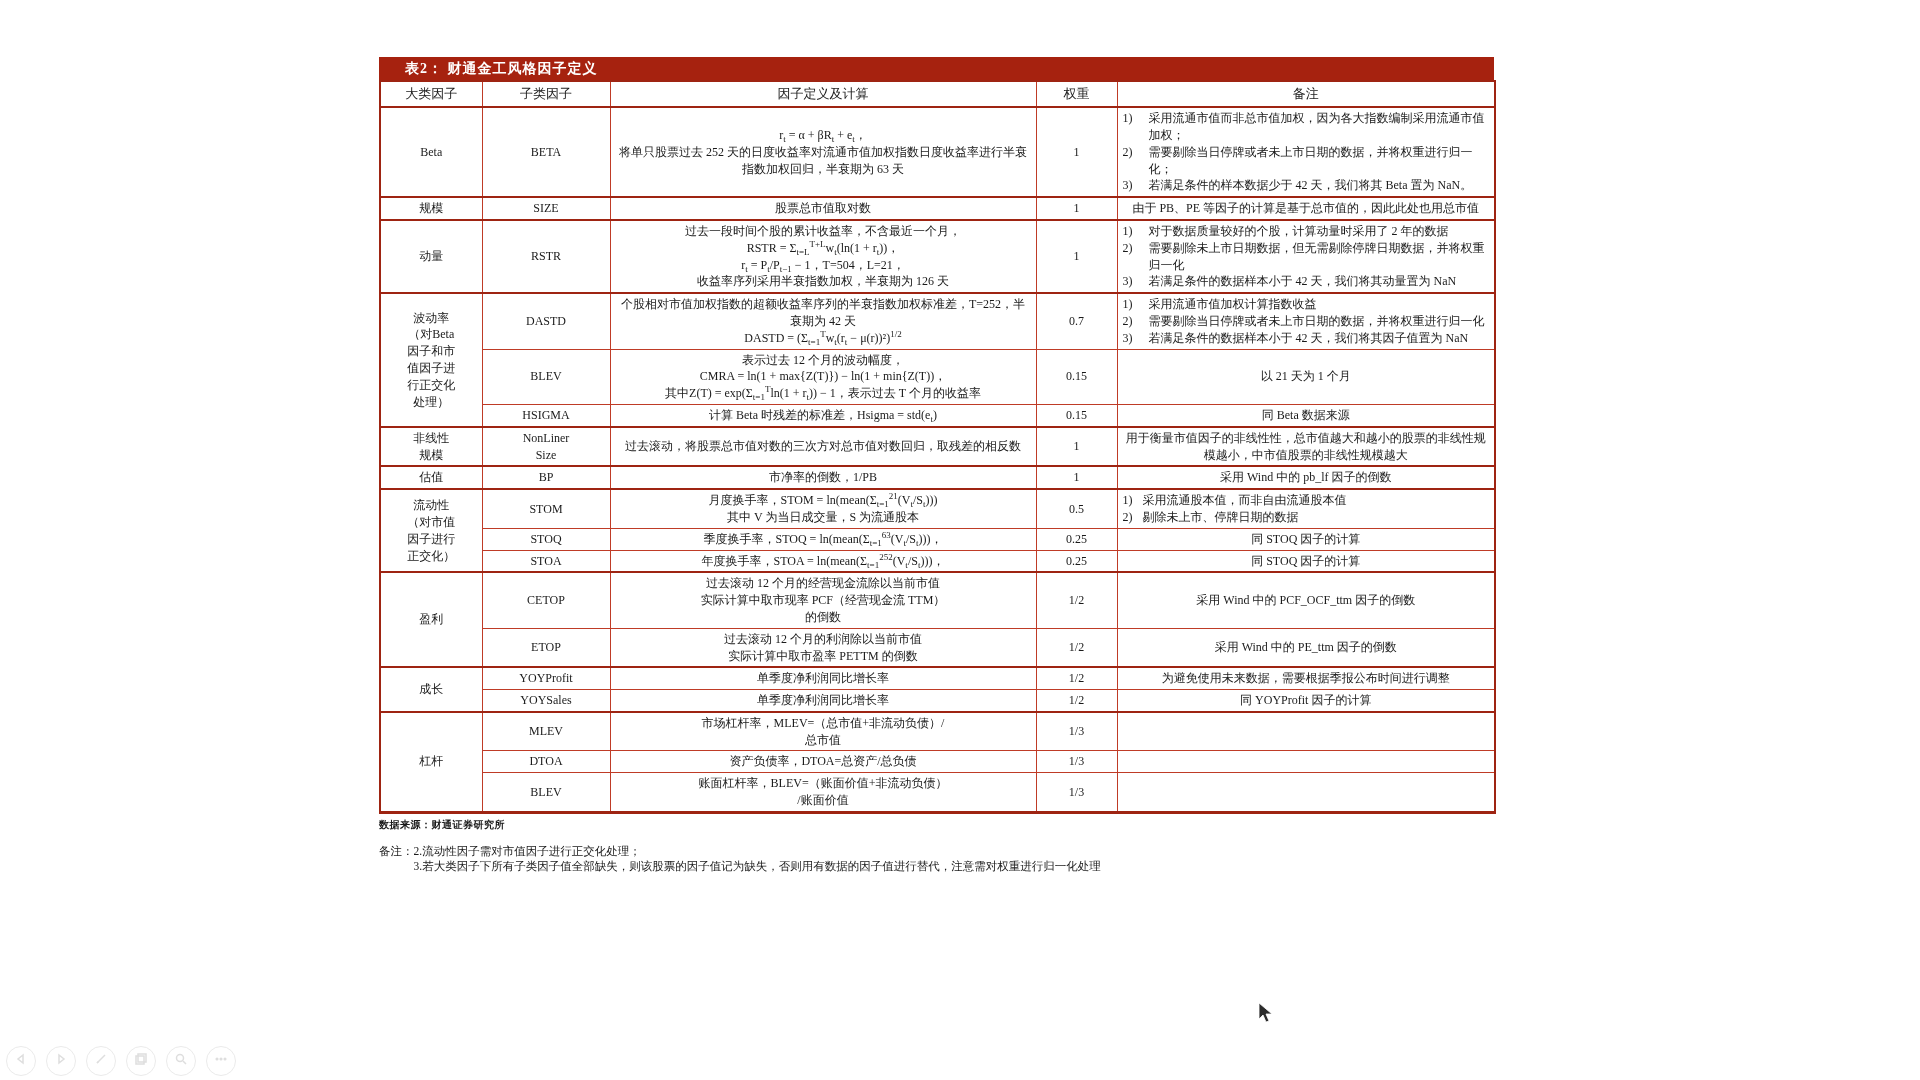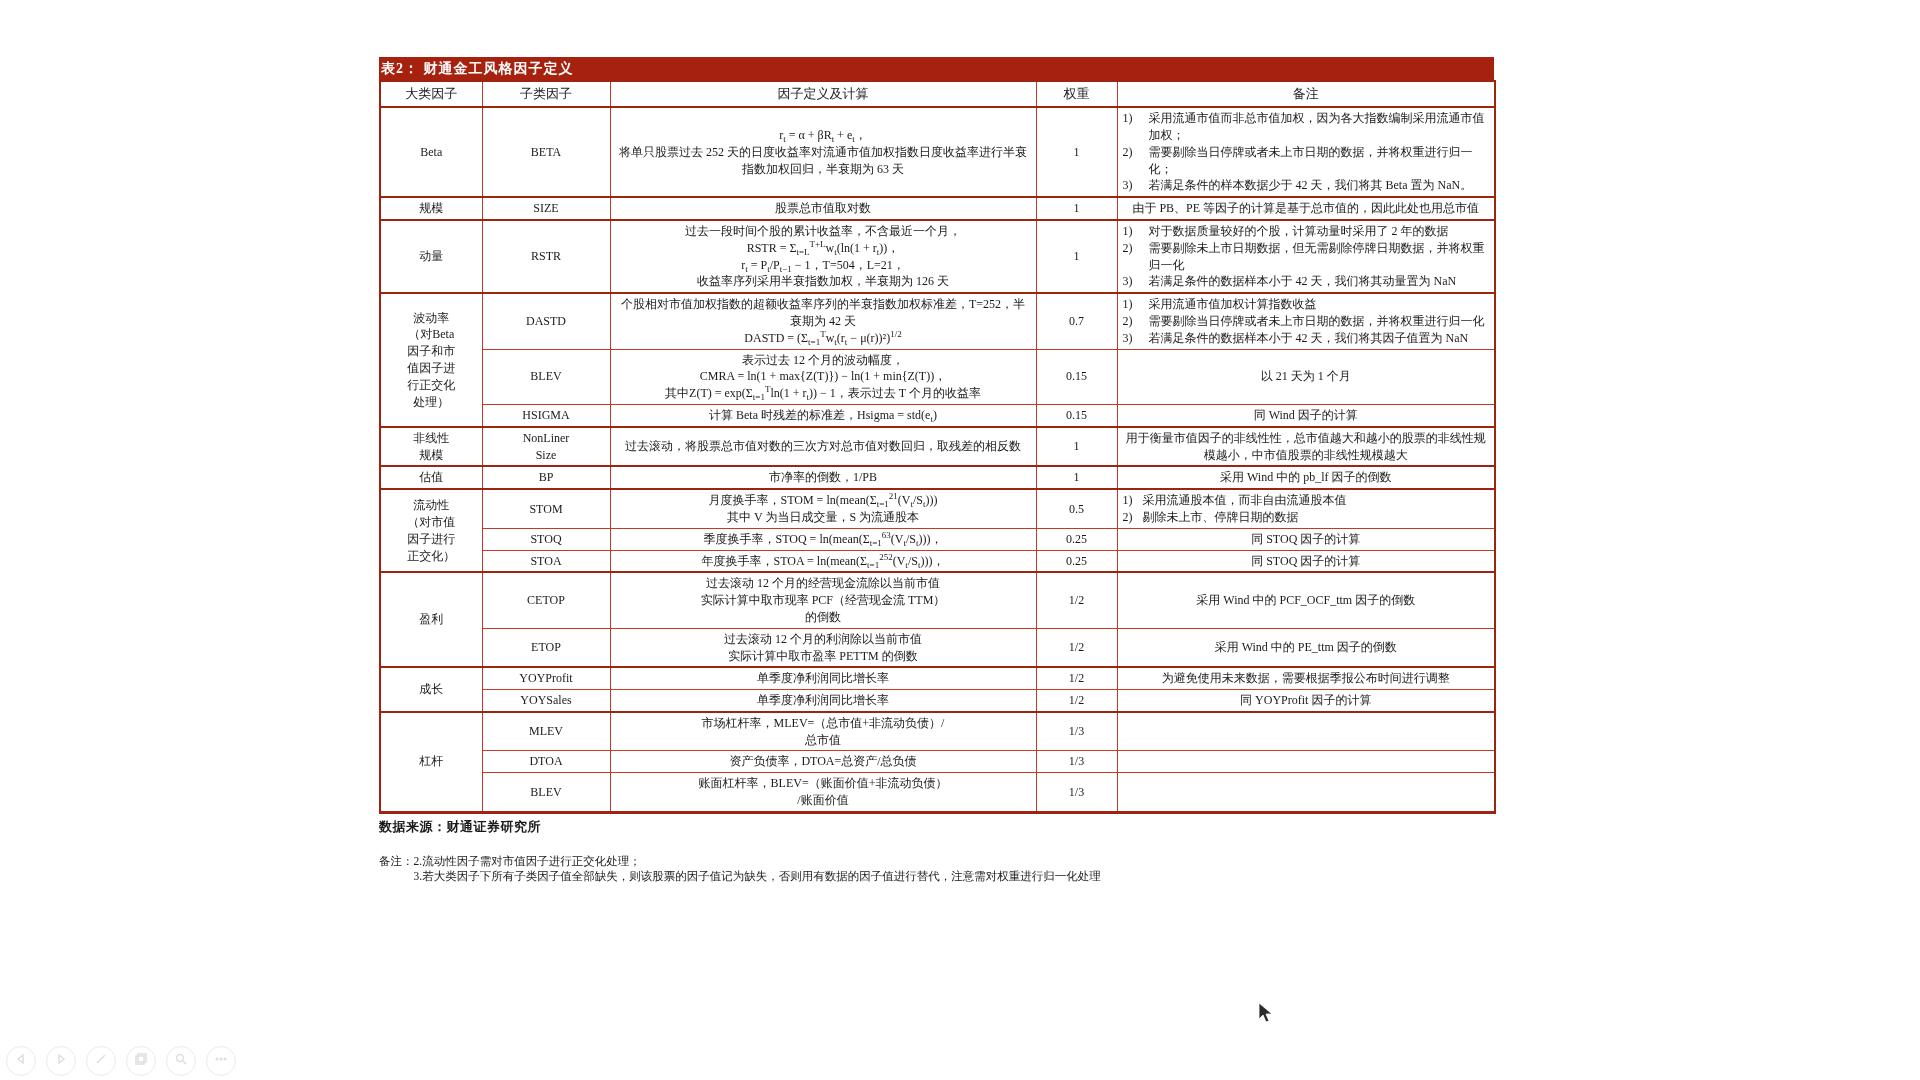--- a/index.html
+++ b/index.html
@@ -4,43 +4,43 @@
 <style>
   html,body{margin:0;padding:0;}
   body{
     width:1920px;height:1080px;overflow:hidden;background:#ffffff;
     font-family:"Liberation Serif","DejaVu Serif",serif;color:#1a1a1a;
     position:relative;
   }
   .doc{position:absolute;left:379px;top:57px;width:1115px;}
   .title-bar{
     background:#a6220f;color:#ffffff;font-weight:bold;font-size:14px;
-    height:23px;line-height:23px;padding-left:2px;letter-spacing:1px;
+    height:23px;line-height:23px;padding-left:26px;letter-spacing:1px;
   }
   table.factor{border-collapse:collapse;width:1115px;table-layout:fixed;
     border:2px solid #9e2412;border-bottom:3px solid #9e2412;font-size:12px;}
   col.c-cat{width:102px;} col.c-sub{width:128px;} col.c-def{width:426px;}
   col.c-w{width:81px;} col.c-note{width:378px;}
   th,td{border:1px solid #bf3b26;padding:2px 5px;vertical-align:middle;line-height:1.4;}
   th{font-weight:normal;font-size:13px;text-align:center;padding:3px 2px;}
   tr.group-start td{border-top:2px solid #9e2412;}
   td.cat{text-align:center;}
   td.sub{text-align:center;}
   td.def{text-align:center;}
   td.weight{text-align:center;}
   td.note{text-align:left;}
   td.note.center{text-align:center;}
   .def-line{text-align:center;}
   sub,sup{font-size:9px;line-height:0;}
   .note-item{display:flex;align-items:flex-start;}
   .note-item .n{flex:none;width:26px;}
   .note-item .t{flex:1;}
   .note-item.tight .n{width:20px;}
-  .source{font-size:13px;font-weight:bold;margin-top:4px;letter-spacing:0.5px;}
-  .footnotes{font-size:11.5px;margin-top:18px;display:flex;}
+  .source{font-size:10px;font-weight:bold;margin-top:4px;letter-spacing:0.5px;}
+  .footnotes{font-size:11.5px;margin-top:12px;display:flex;}
   .fn-label{flex:none;}
   .fn-lines{flex:1;}
   .fn-line{white-space:nowrap;}
   
   .toolbar{position:absolute;left:6px;top:1046px;display:flex;gap:10px;}
   .tool-btn{width:28px;height:28px;border-radius:50%;border:1px solid #ebebeb;
     display:flex;align-items:center;justify-content:center;background:#ffffff;}
   .tool-btn svg{stroke:#dedede;fill:none;stroke-width:1.5;}
   
   .cursor{position:absolute;left:1258px;top:1002px;width:16px;height:22px;}
@@ -159,21 +159,21 @@
           </td>
           <td class="weight">0.15</td>
           <td class="note center">以 21 天为 1 个月</td>
         </tr>
         <tr>
           <td class="sub">HSIGMA</td>
           <td class="def">
             <div class="def-line">计算 Beta 时残差的标准差，Hsigma = std(e<sub>t</sub>)</div>
           </td>
           <td class="weight">0.15</td>
-          <td class="note center">同 Wind 因子的计算</td>
+          <td class="note center">同 Beta 数据来源</td>
         </tr>
         <tr class="group-start">
           <td class="cat" rowspan="1">非线性<br>规模</td>
           <td class="sub">NonLiner<br>Size</td>
           <td class="def">
             <div class="def-line">过去滚动，将股票总市值对数的三次方对总市值对数回归，取残差的相反数</div>
           </td>
           <td class="weight">1</td>
           <td class="note center">用于衡量市值因子的非线性性，总市值越大和越小的股票的非线性规模越小，中市值股票的非线性规模越大</td>
         </tr>

